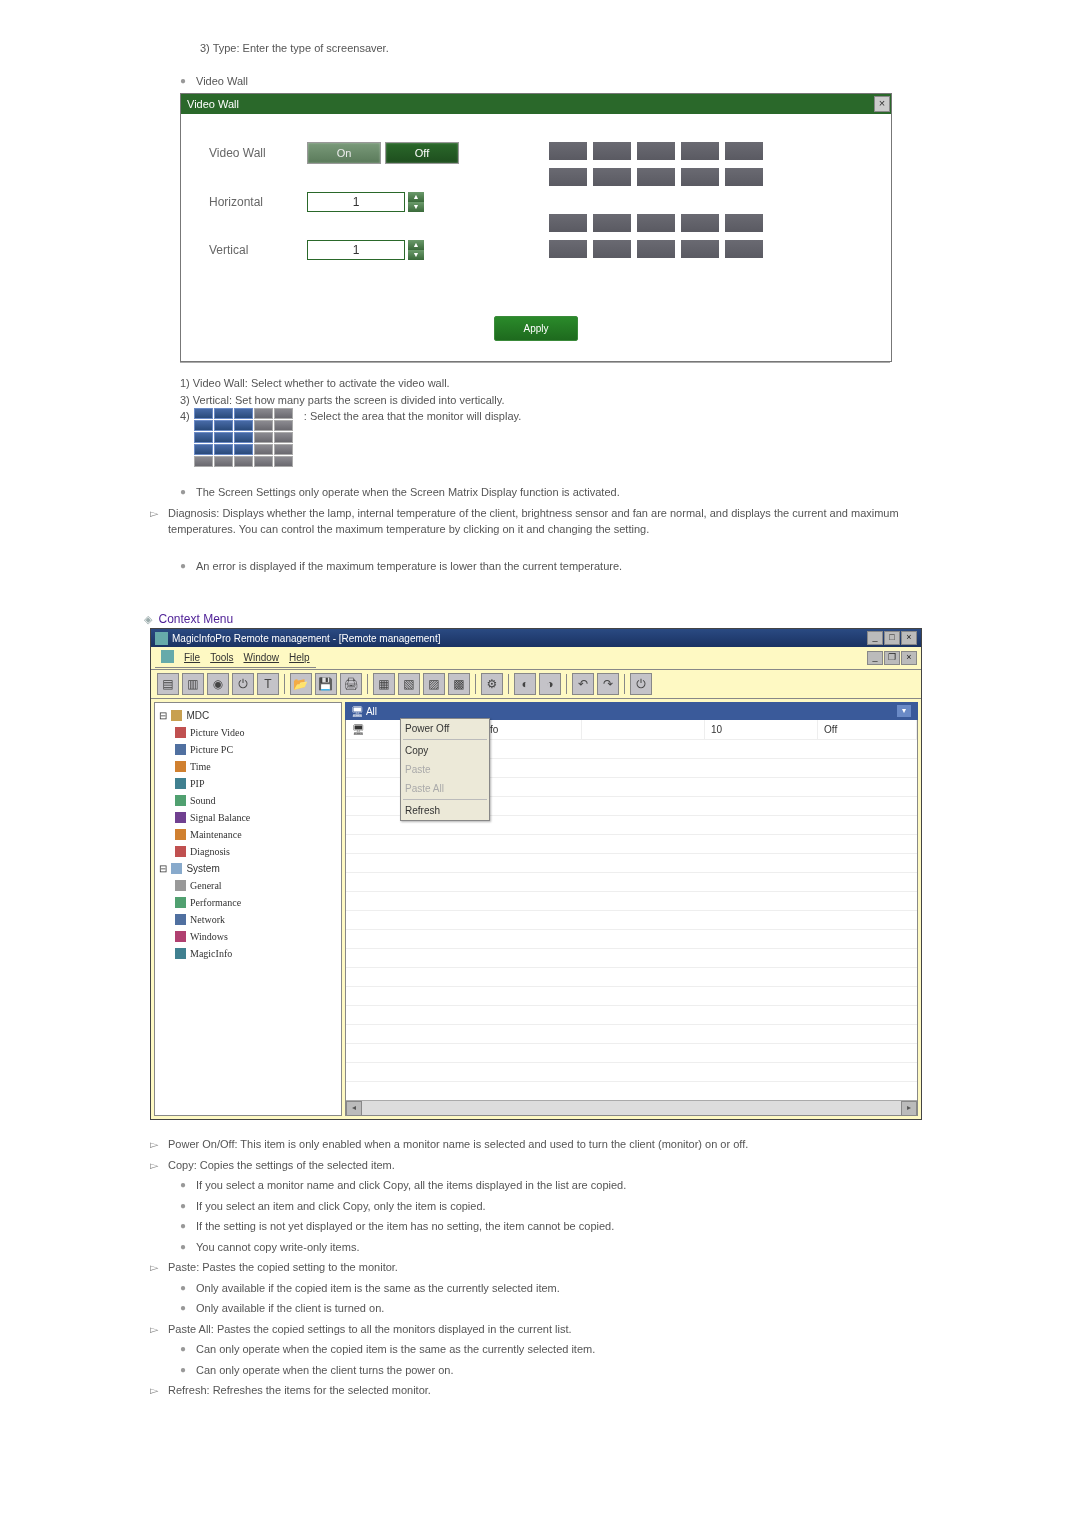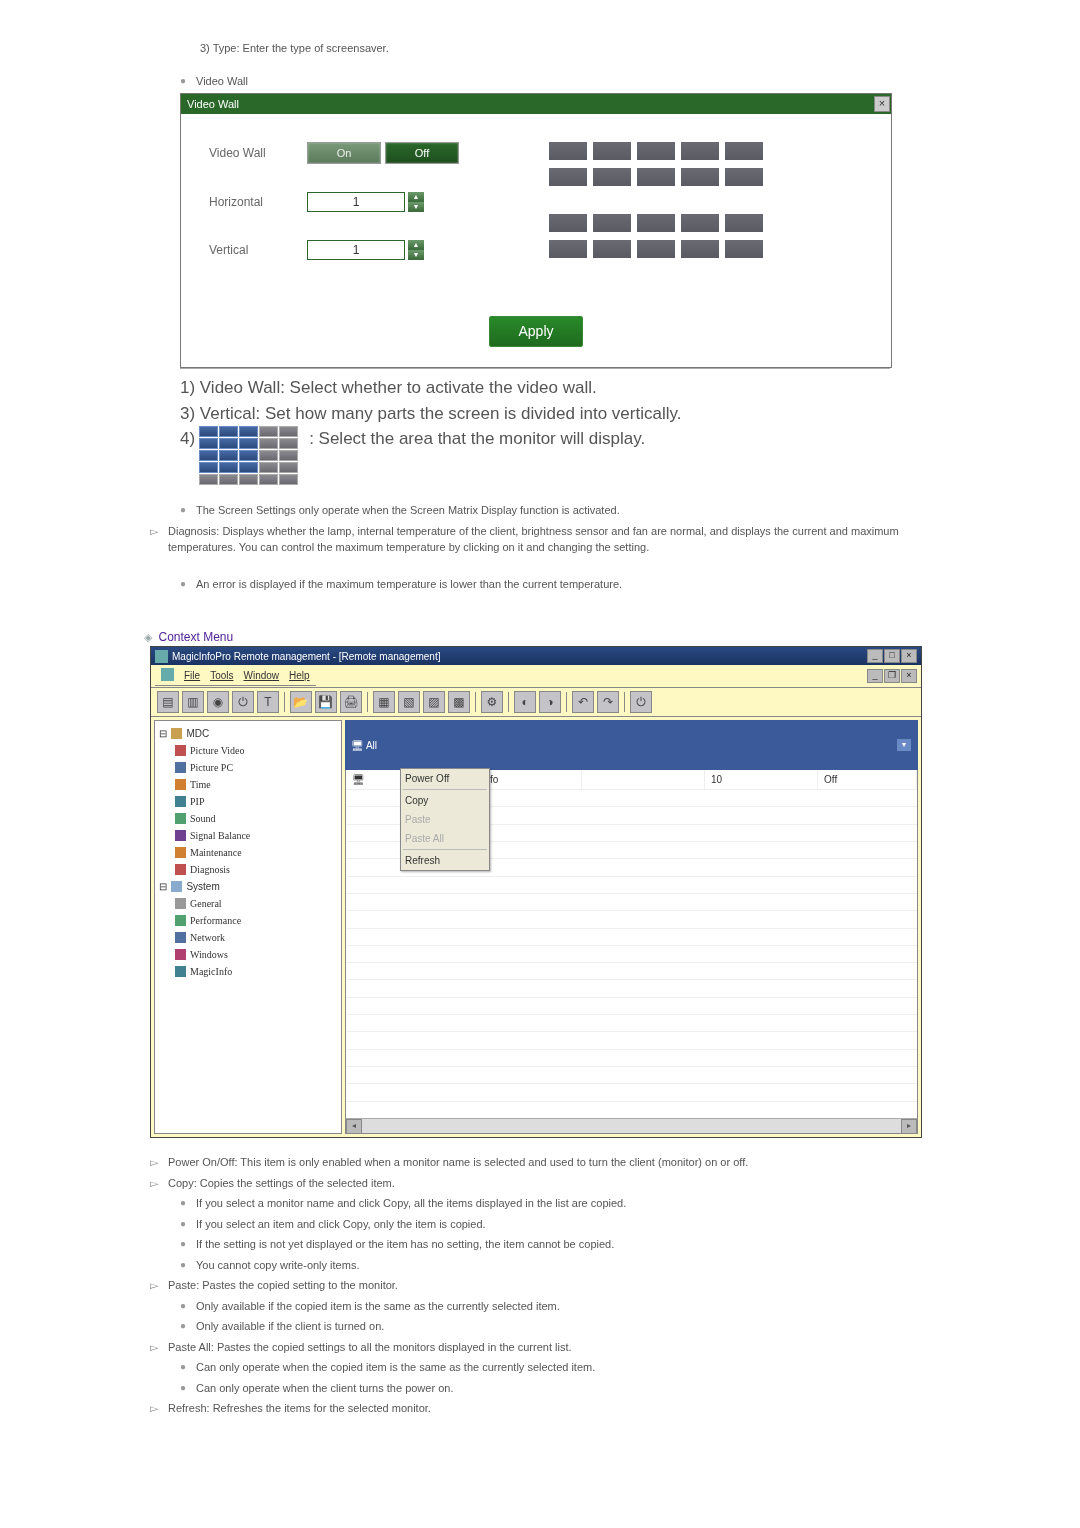--- a/index.html
+++ b/index.html
@@ -136,29 +136,29 @@
     display: flex;
     justify-content: center;
     padding: 8px 0 20px 0;
   }
   .apply-btn {
     background: linear-gradient(#2a8a2a, #1e6a1e);
     color: #fff;
     padding: 4px 28px;
     border: 1px solid #3a8a3a;
     border-radius: 2px;
-    font-size: 14px;
+    font-size: 10px;
   }
 
   .panel-notes {
     margin-left: 60px;
     border-top: 1px solid #aaa;
     width: 710px;
-    padding-top: 6px;
-    font-size: 17px;
+    padding-top: 12px;
+    font-size: 11px;
     color: #555;
   }
   .mini-grid {
     display: inline-block;
     vertical-align: top;
     margin-right: 6px;
   }
   .mini-grid-row {
     display: flex;
   }
@@ -248,21 +248,21 @@
     flex: 1;
     margin: 3px 3px 3px 0;
     display: flex;
     flex-direction: column;
   }
   .tab-strip {
     background: #3a5a9a;
     height: 18px;
     display: flex;
     align-items: center;
-    padding: 16px 6px;
+    padding: 0 6px;
     color: #fff;
     font-size: 10px;
     justify-content: space-between;
   }
   .tab-strip .drop { width: 14px; height: 12px; background: #6a8ac6; border: 1px solid #3a5a9a; text-align: center; font-size: 8px; }
   .grid-head {
     display: flex;
     background: #c4c3c8;
     border: 1px solid #888;
     border-bottom: 1px solid #aaa;

